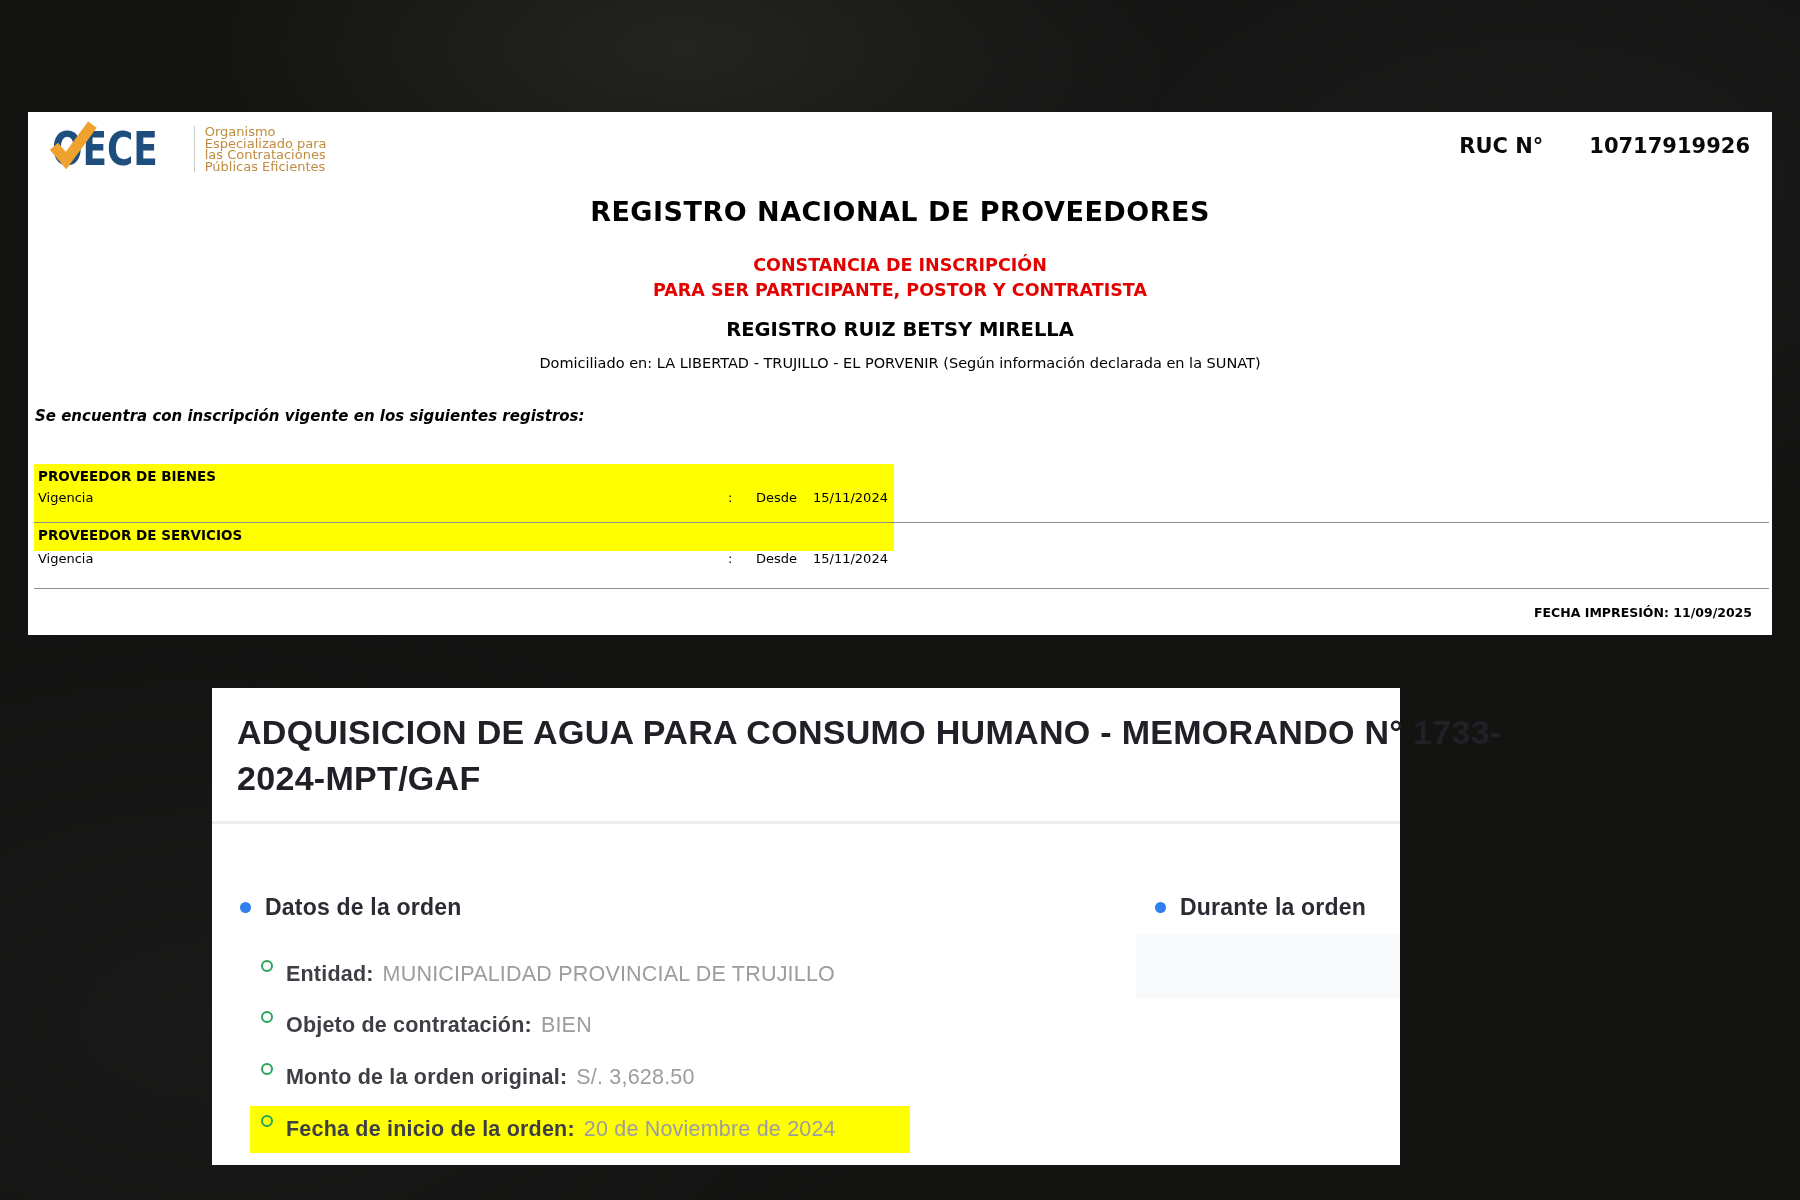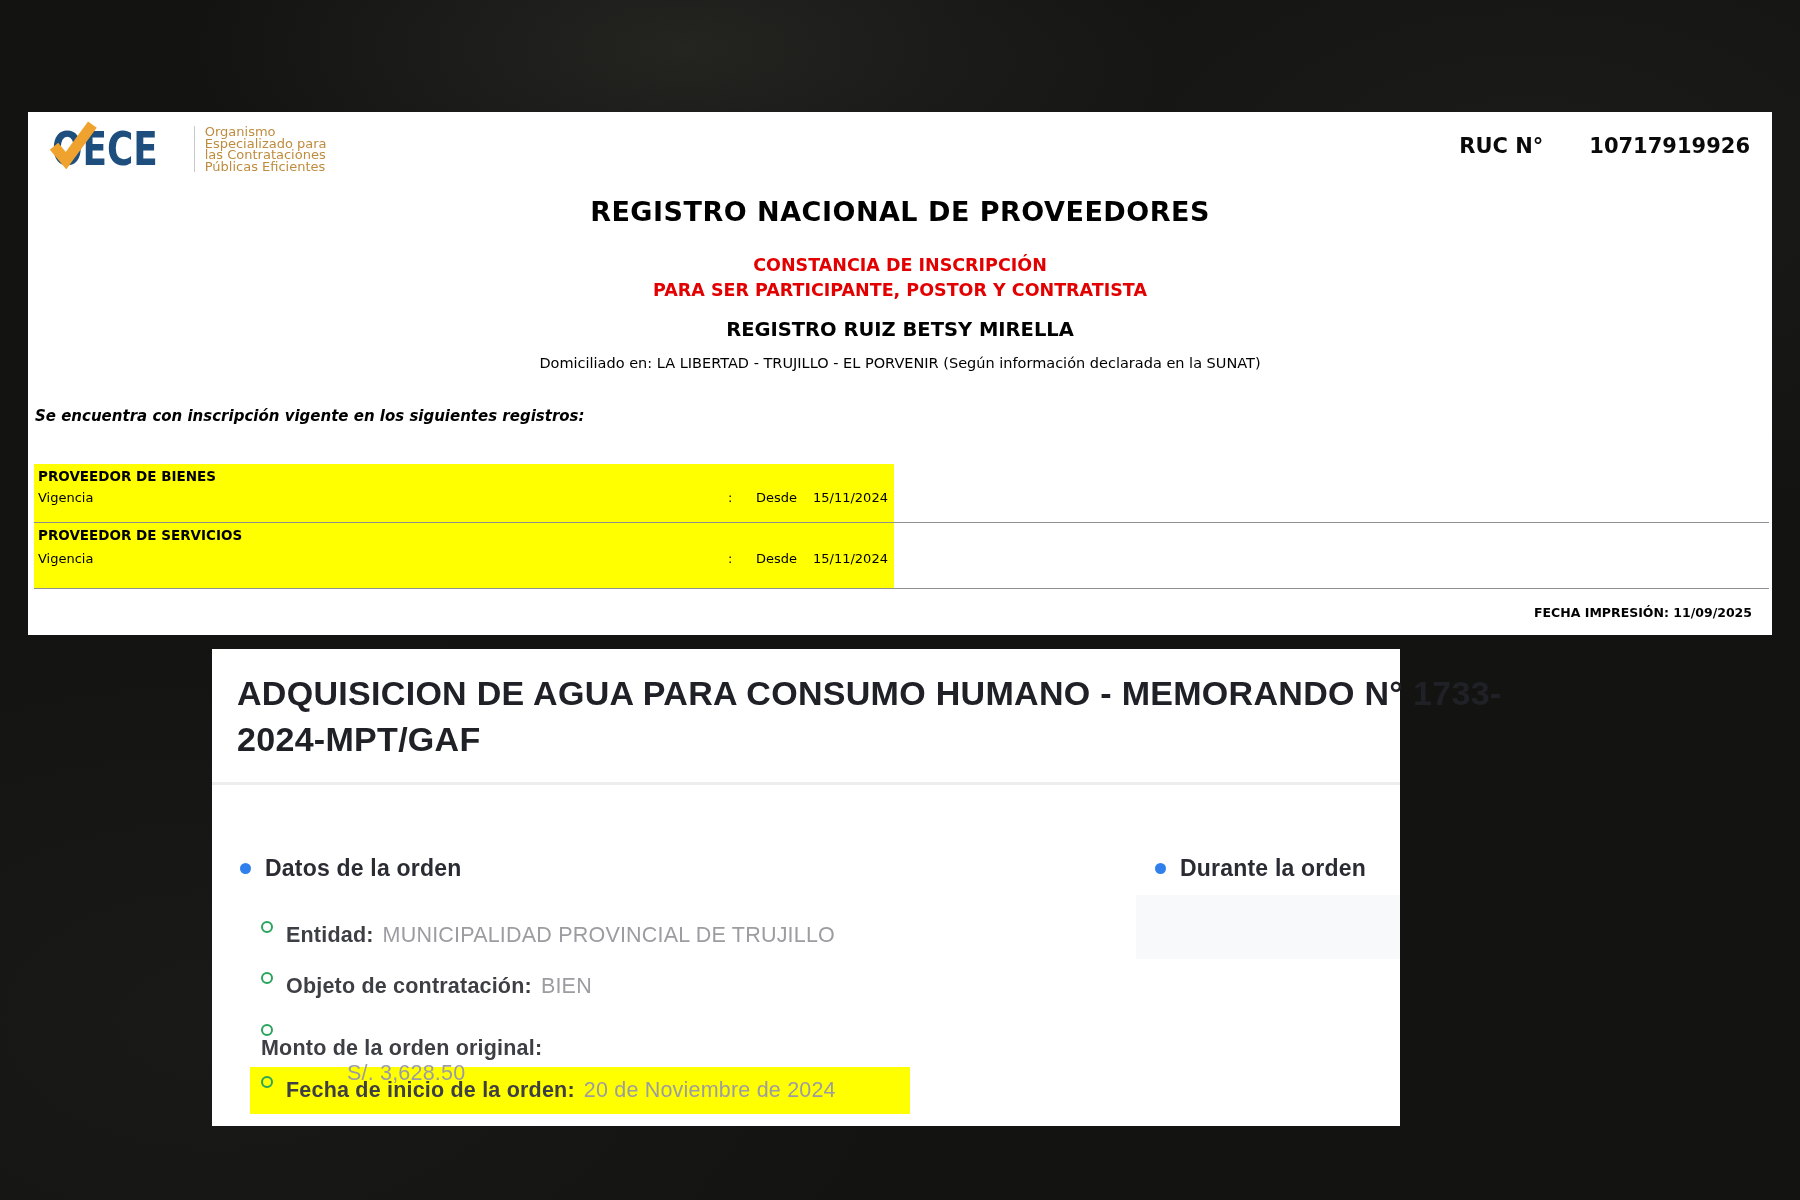--- a/index.html
+++ b/index.html
@@ -33,53 +33,53 @@
     font-size:27px;font-weight:bold;color:#000;letter-spacing:.5px;}
   .doc-sub{position:absolute;top:141px;left:0;width:100%;text-align:center;
     font-size:17.5px;font-weight:bold;color:#e30000;line-height:25px;}
   .doc-name{position:absolute;top:206px;left:0;width:100%;text-align:center;
     font-size:19.5px;font-weight:bold;color:#000;}
   .doc-dom{position:absolute;top:243px;left:0;width:100%;text-align:center;
     font-size:14.5px;color:#000;}
   .doc-intro{position:absolute;top:295px;left:7px;
     font-size:15px;font-weight:bold;font-style:italic;color:#000;}
 
-  .reg-yellow{position:absolute;left:6px;top:352px;width:860px;height:124px;background:#ffff00;}
+  .reg-yellow{position:absolute;left:6px;top:352px;width:860px;height:87px;background:#ffff00;}
   .reg-yellow .txt{position:absolute;white-space:nowrap;color:#000;}
   .rn{font-size:13.5px;font-weight:bold;left:4px;}
   .rv{font-size:13px;left:4px;}
   .rc{font-size:13px;left:694px;}
   .rd{font-size:13px;left:722px;}
   .rt{font-size:13px;left:779px;}
   .rn1{top:4px;}  .rv1,.rc1,.rd1,.rt1{top:26px;}
   .rn2{top:63px;} .rv2,.rc2,.rd2,.rt2{top:87px;}
   .hline{position:absolute;left:6px;right:3px;height:1px;background:#8f8f8f;}
   .hline1{top:410px;} .hline2{top:476px;}
 
   .print-date{position:absolute;right:20px;top:493px;font-size:12.5px;font-weight:bold;color:#000;}
 
   
-  .doc2{position:absolute;left:212px;top:649px;width:1188px;height:477px;background:#ffffff;
+  .doc2{position:absolute;left:212px;top:688px;width:1188px;height:477px;background:#ffffff;
     font-family:"Liberation Sans", sans-serif;}
 
   .card-title{position:absolute;left:25px;top:21px;width:1310px;
     font-size:34px;font-weight:bold;color:#202027;line-height:46px;letter-spacing:.3px;}
   .card-divider{position:absolute;left:0;right:0;top:133px;height:3px;background:#ededed;}
 
   .sec{position:absolute;display:flex;align-items:center;gap:14px;top:206px;}
   .sec-datos{left:28px;align-items:center;} .sec-durante{left:943px;}
   .bbullet{width:11px;height:11px;border-radius:50%;background:#2f80ed;flex:0 0 auto;}
   .sec-heading{font-size:23px;font-weight:bold;color:#2b2b33;letter-spacing:.2px;}
 
   .gray-box{position:absolute;left:924px;right:0;top:246px;height:64px;background:#f8f9fb;border-radius:2px;}
 
   .fecha-hl{position:absolute;left:38px;top:418px;width:660px;height:47px;background:#ffff00;}
 
   .item{position:absolute;left:49px;height:47px;display:flex;align-items:center;white-space:nowrap;text-align:center;}
-  .item-1{top:263px;} .item-2{top:314px;} .item-3{top:366px;flex-direction:column;} .item-4{top:418px;}
+  .item-1{top:263px;} .item-2{top:314px;} .item-3{top:366px;} .item-4{top:418px;}
   .obullet{width:8px;height:8px;border:2.5px solid #2aa35c;border-radius:50%;
     align-self:flex-start;margin-top:9px;margin-right:13px;flex:0 0 auto;background:transparent;}
   .dlabel{font-size:21.5px;font-weight:bold;color:#3e3e45;margin-right:9px;letter-spacing:.2px;}
   .dvalue{font-size:21.5px;color:#9c9ca1;letter-spacing:.2px;}
 </style>
 </head>
 <body>
 
 <div class="doc1">
 

